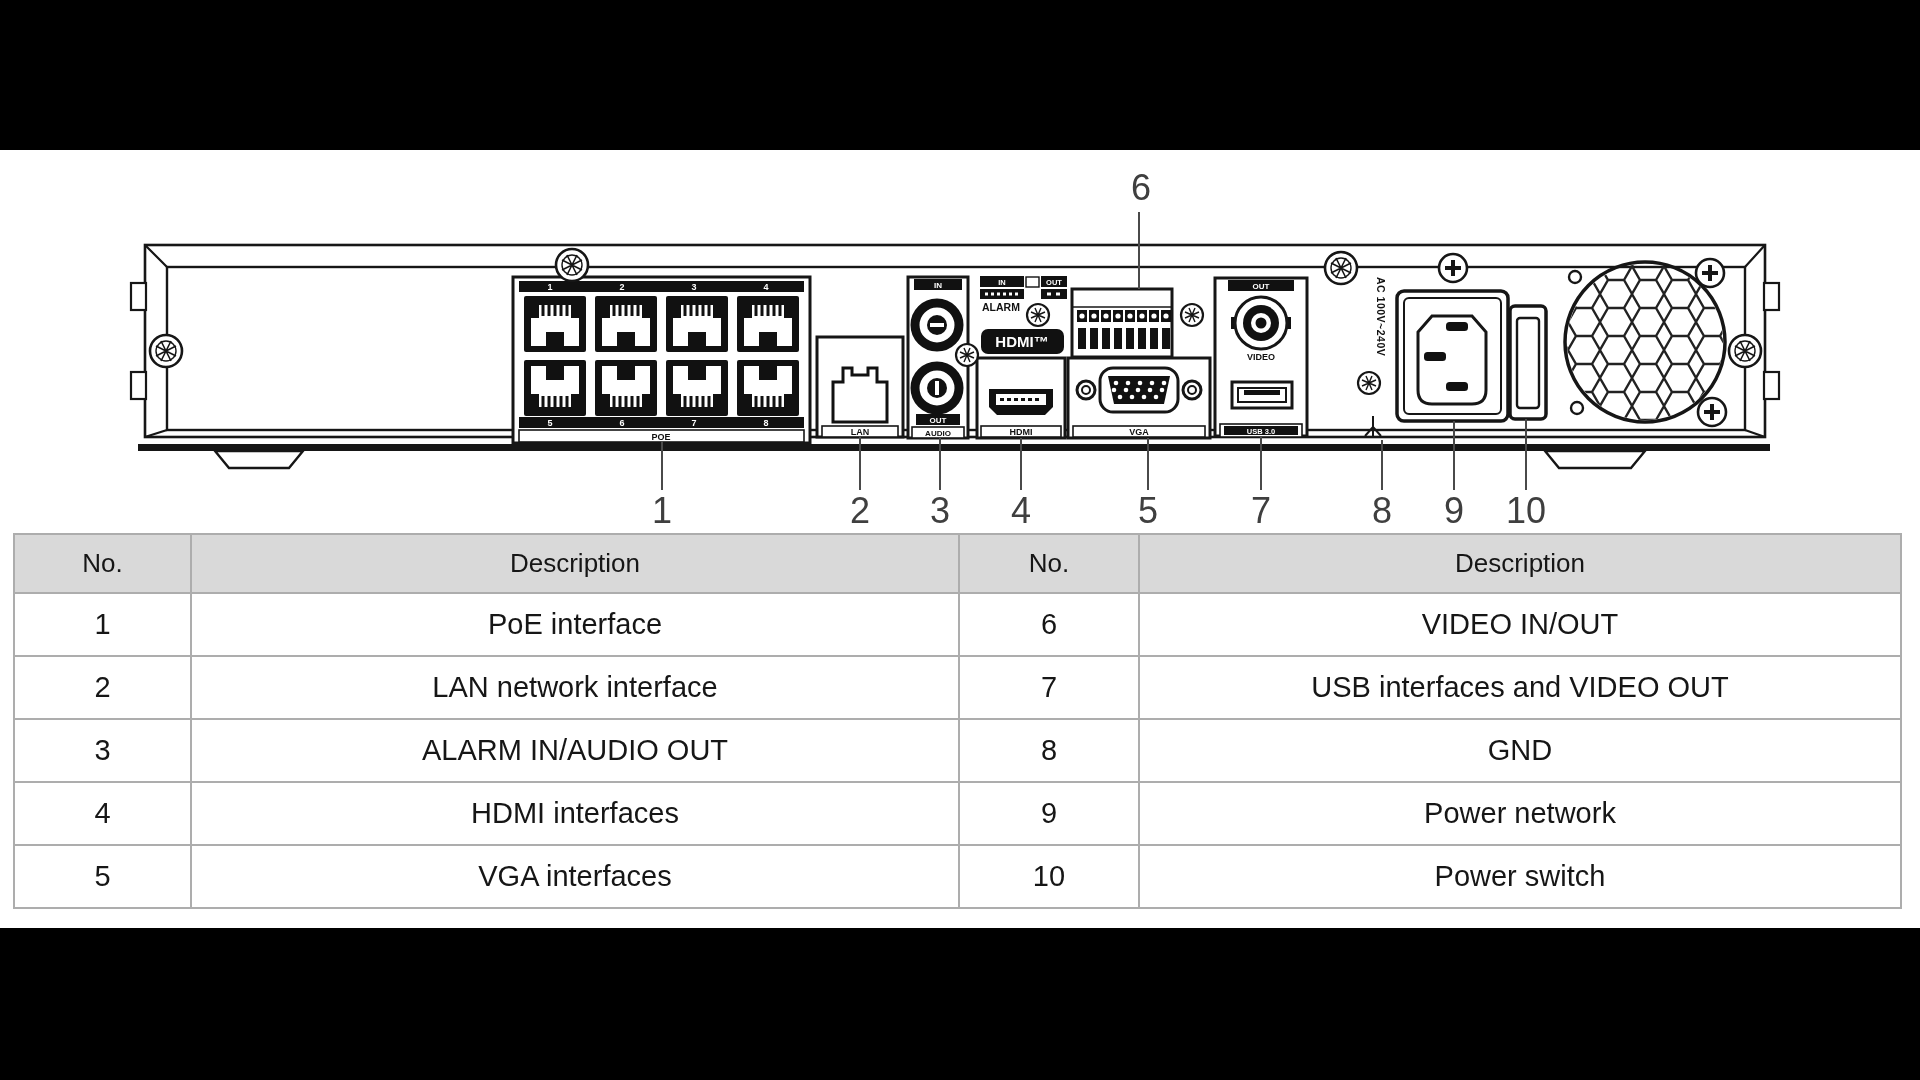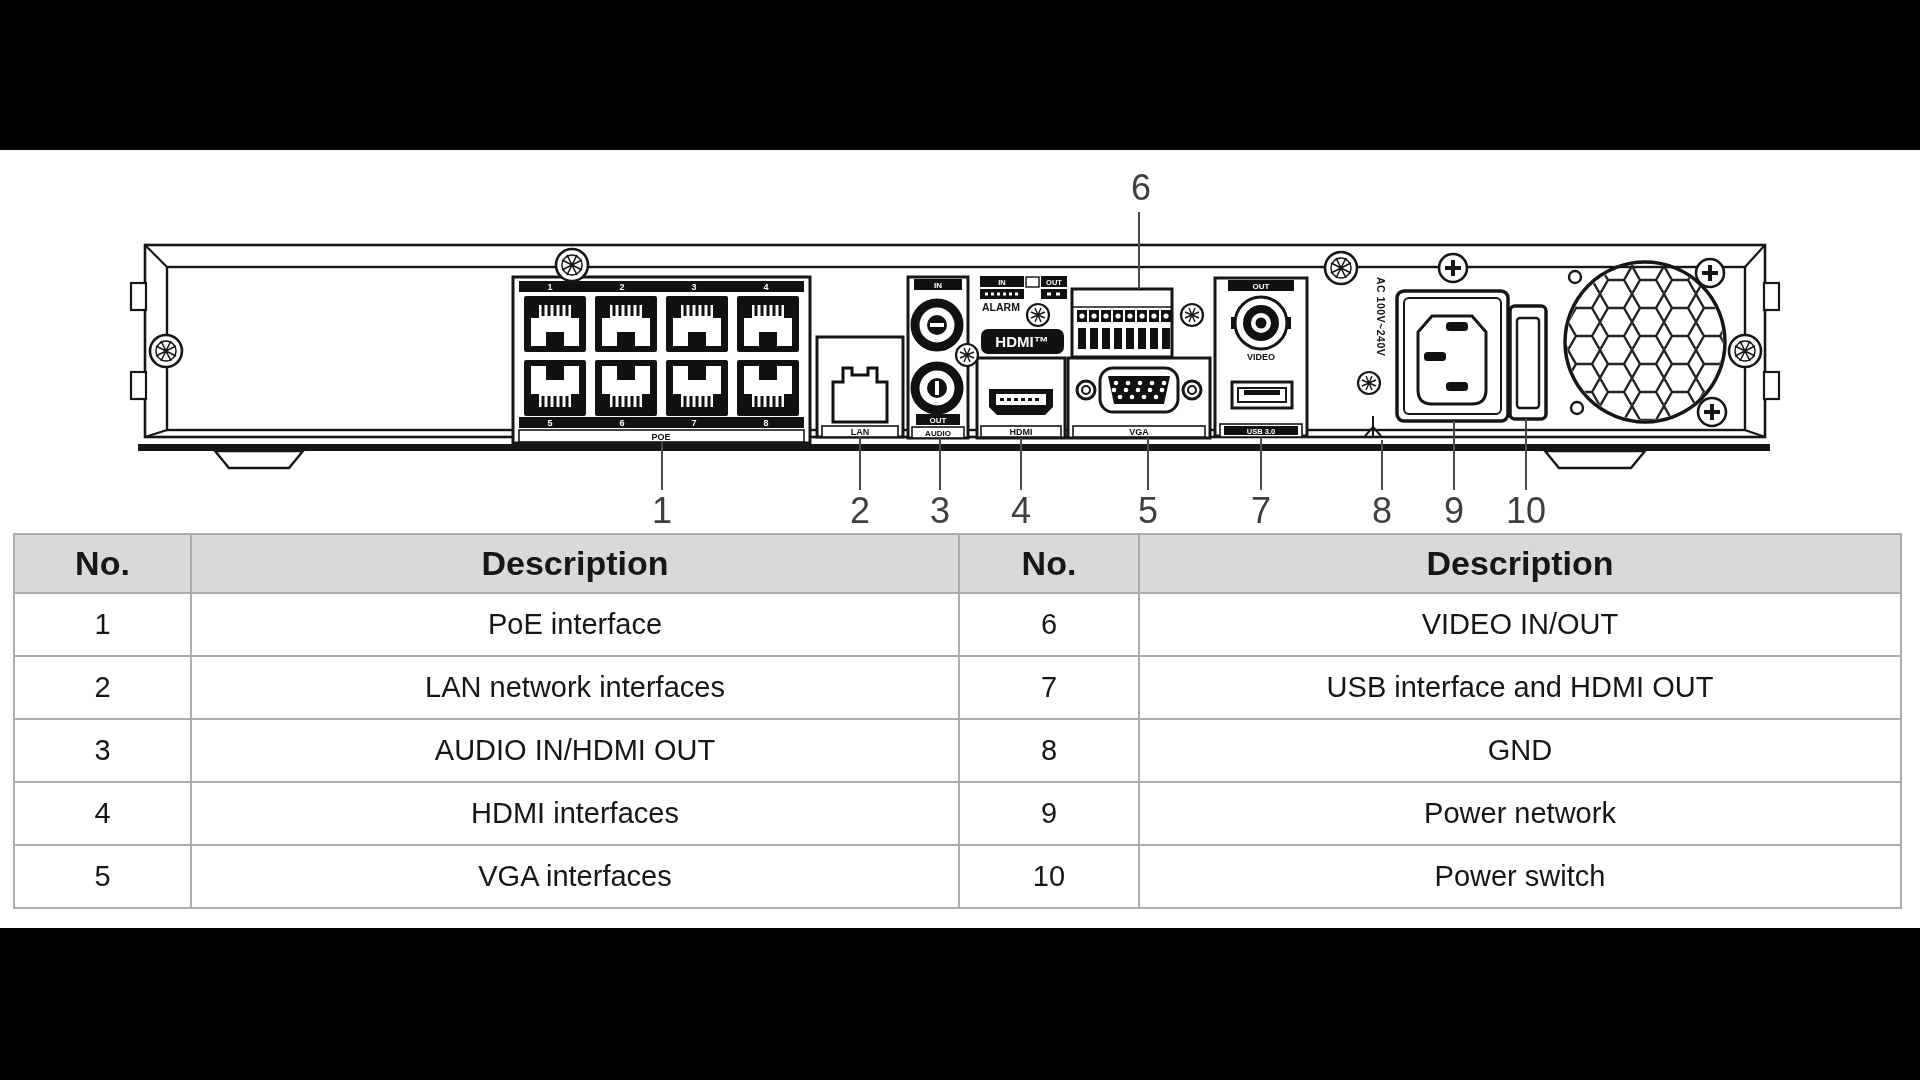--- a/index.html
+++ b/index.html
@@ -14,21 +14,21 @@
   
   .callout{font-family:"Liberation Sans",sans-serif;font-size:36px;fill:#3f3f3f;}
   .tiny-b{font-family:"Liberation Sans",sans-serif;font-weight:bold;fill:#111;}
   .tiny-w{font-family:"Liberation Sans",sans-serif;font-weight:bold;fill:#fff;}
 
   
   #spec-table{position:absolute;left:13px;top:533px;width:1887px;border-collapse:collapse;
               table-layout:fixed;color:#161616;}
   #spec-table th,#spec-table td{border:2px solid #adadad;text-align:center;vertical-align:middle;
               padding:0;overflow:hidden;white-space:nowrap;}
-  #spec-table th{background:#d9d9d9;font-size:34px;font-weight:bold;height:57px;}
+  #spec-table th{background:#d9d9d9;font-size:26px;font-weight:normal;height:57px;}
   #spec-table td{font-size:29px;height:61px;background:#fff;}
 </style>
 </head>
 <body>
 
 <div class="stage">
   <div class="letterbox bar-top"></div>
   <div class="canvas"></div>
   <div class="letterbox bar-bottom"></div>
 
@@ -315,27 +315,27 @@
       <th>Description</th>
     </tr>
     <tr>
       <td>1</td>
       <td>PoE interface</td>
       <td>6</td>
       <td>VIDEO IN/OUT</td>
     </tr>
     <tr>
       <td>2</td>
-      <td>LAN network interfaces</td>
+      <td>LAN network interface</td>
       <td>7</td>
-      <td>USB interface and HDMI OUT</td>
+      <td>USB interfaces and VIDEO OUT</td>
     </tr>
     <tr>
       <td>3</td>
-      <td>AUDIO IN/HDMI OUT</td>
+      <td>ALARM IN/AUDIO OUT</td>
       <td>8</td>
       <td>GND</td>
     </tr>
     <tr>
       <td>4</td>
       <td>HDMI interfaces</td>
       <td>9</td>
       <td>Power network</td>
     </tr>
     <tr>

